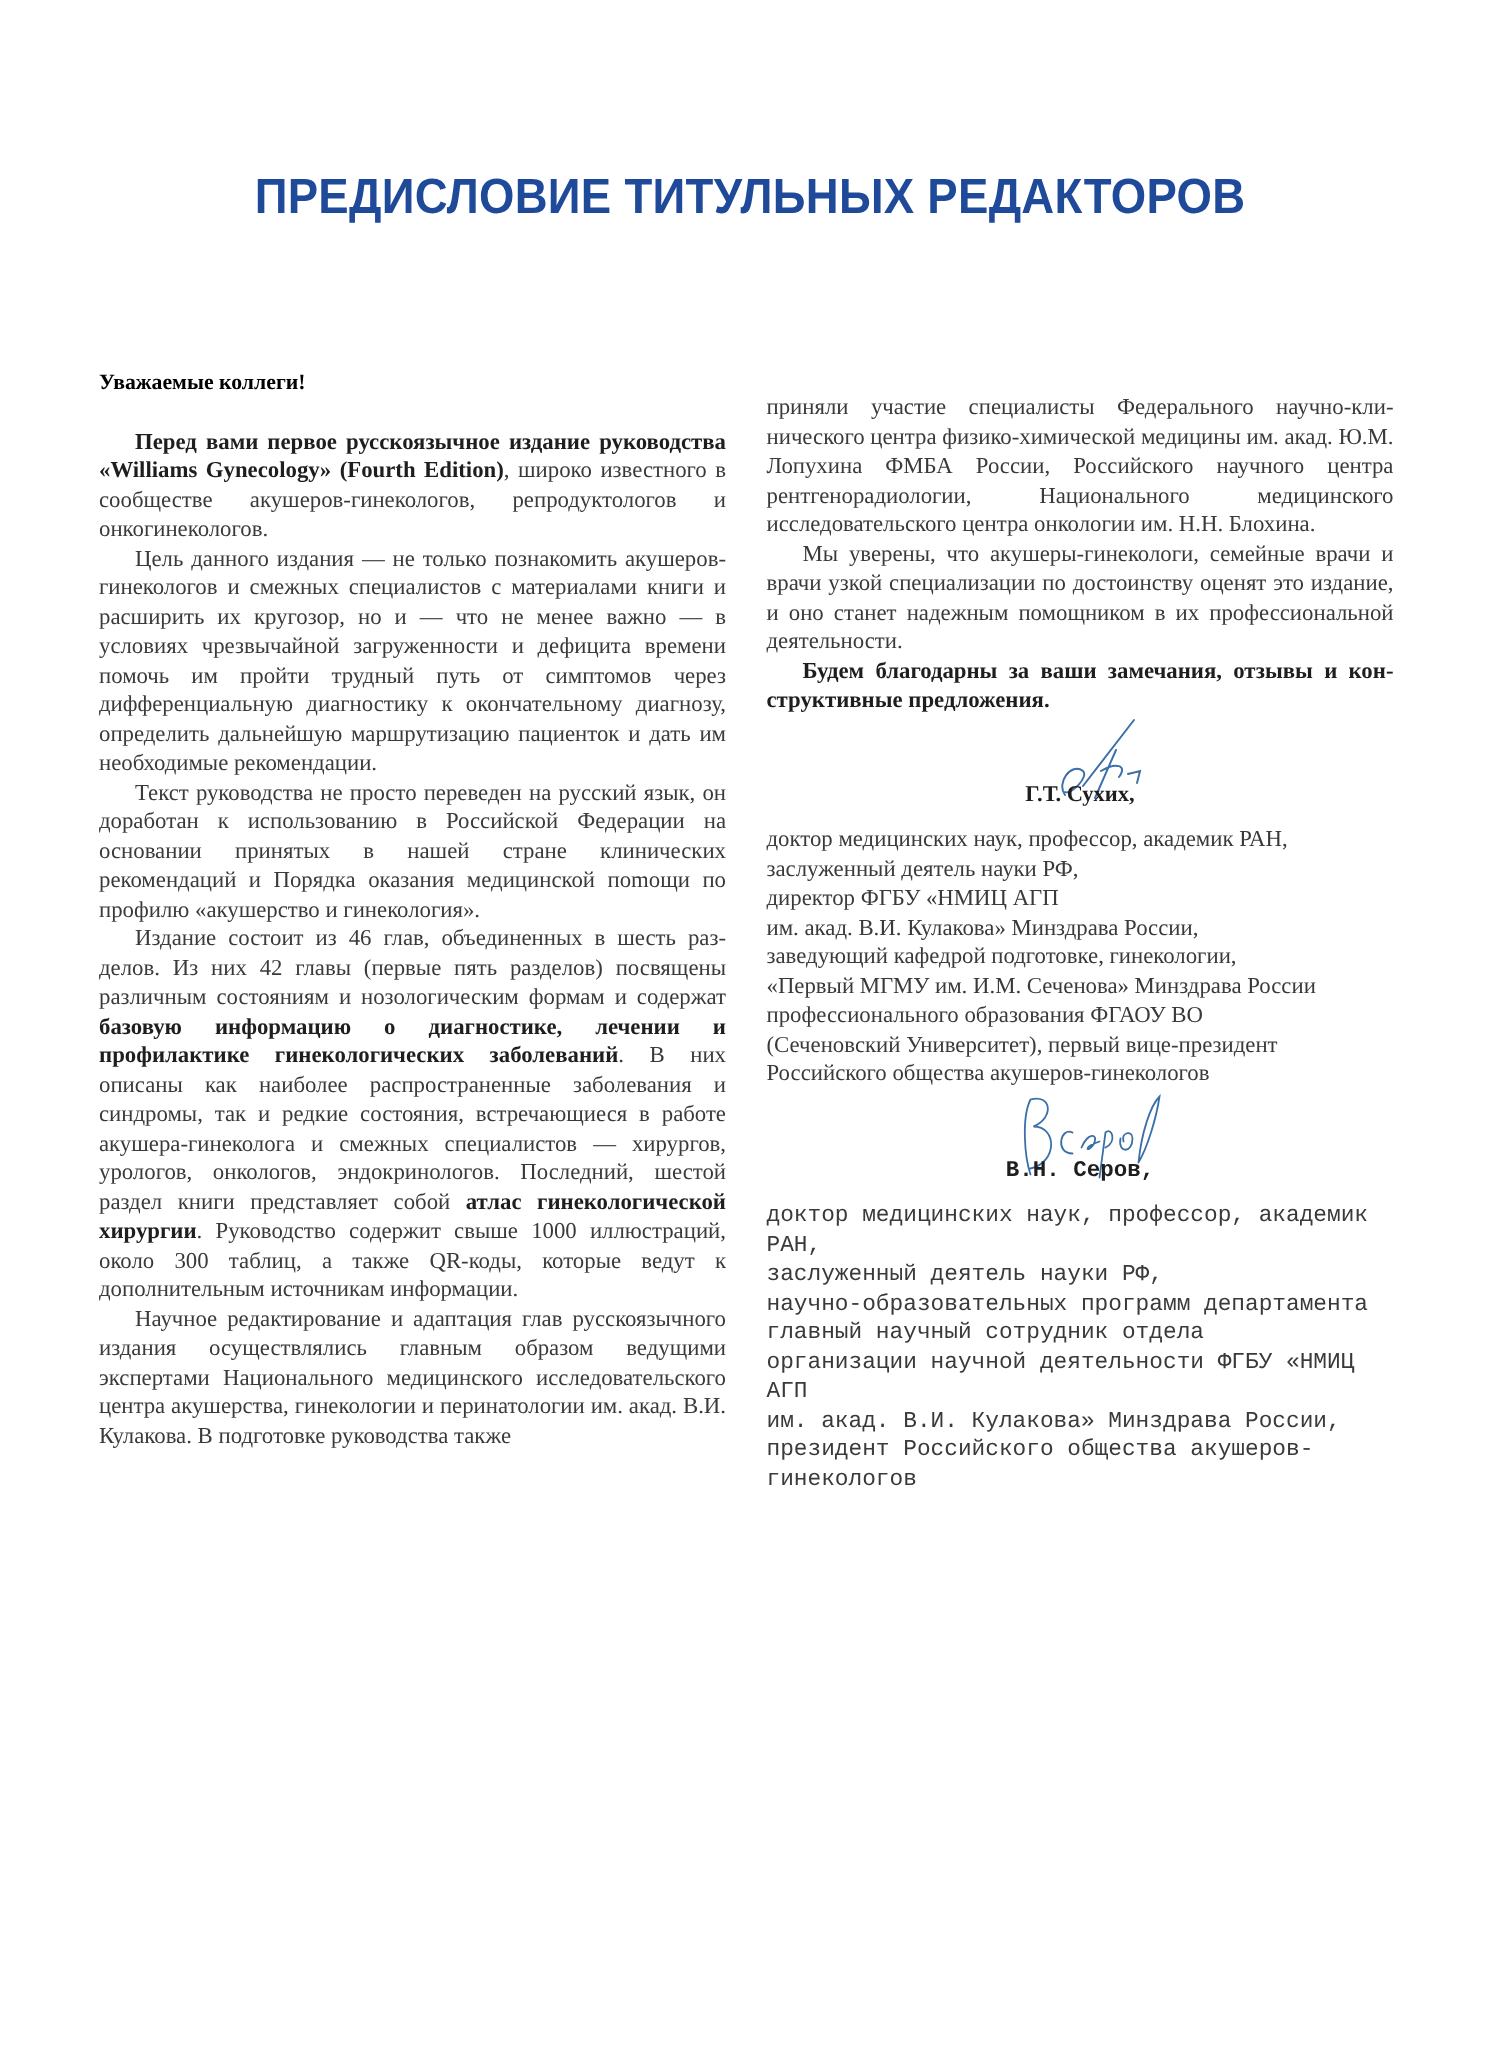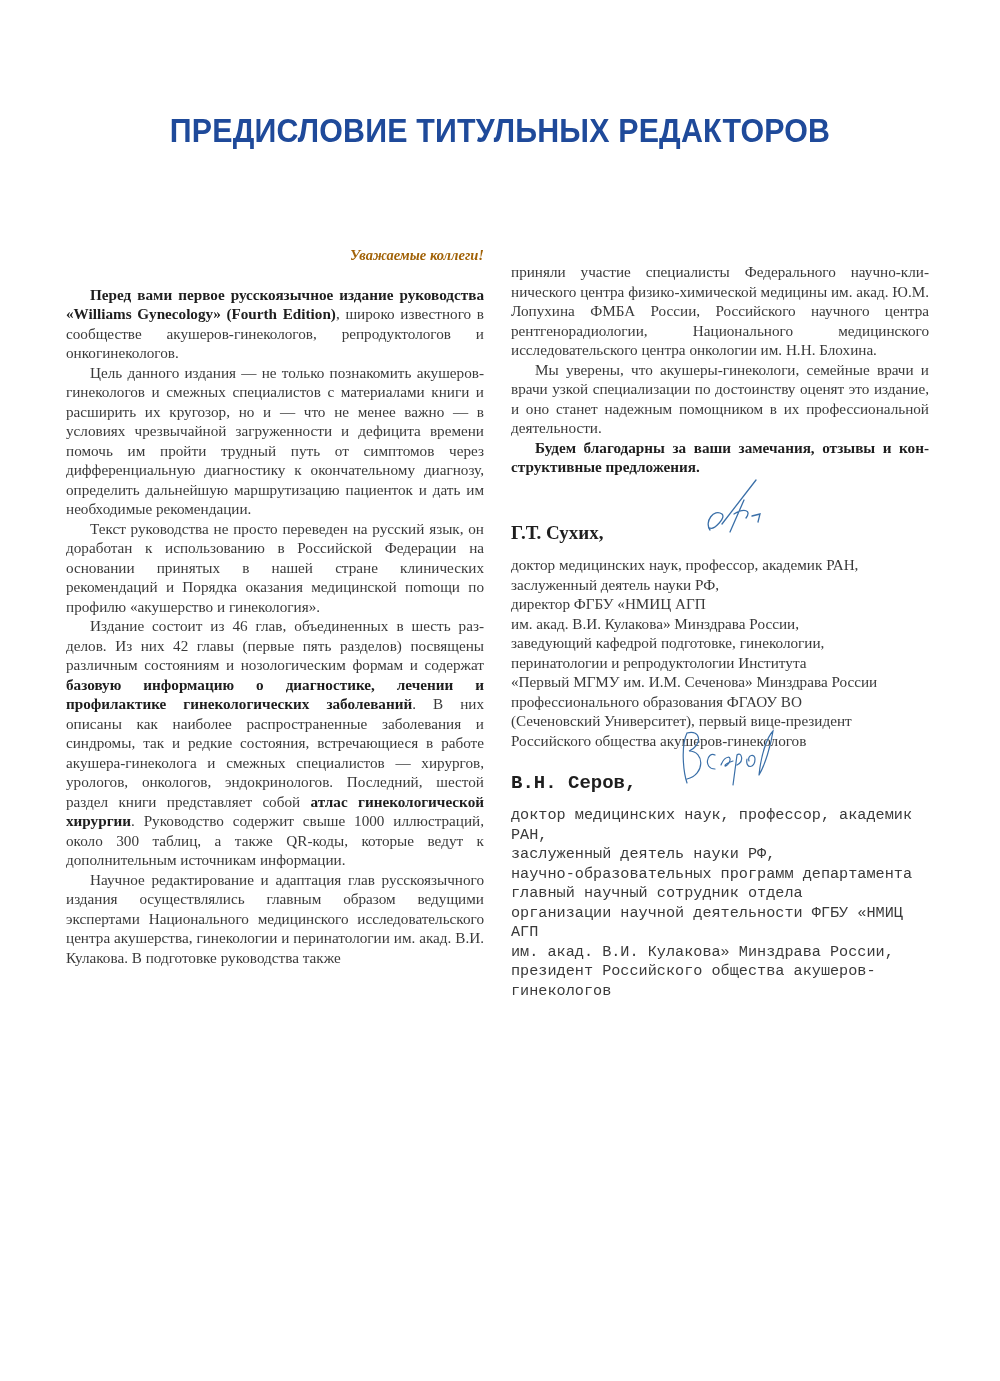--- a/index.html
+++ b/index.html
@@ -5,26 +5,26 @@
   html, body { margin: 0; padding: 0; background: #ffffff; }
   body { width: 1000px; height: 1381px; position: relative; overflow: hidden;
          font-family: "Liberation Serif", "DejaVu Serif", serif; color: #3a3a3a; }
   .title { position: absolute; top: 112px; left: 0; width: 1000px; text-align: center;
            font-family: "Liberation Sans", "DejaVu Sans", sans-serif; font-weight: bold;
            font-size: 33px; letter-spacing: 0.2px; color: #1f4a9a; transform: scaleX(0.92); }
   .col { position: absolute; top: 246px; width: 418px; font-size: 15.2px; line-height: 19.5px;
          text-align: justify; hyphens: manual; }
   .col-left { left: 66px; }
   .col-right { left: 511px; top: 246px; width: 418px; }
-  .greeting { text-align: right; font-style: italic; font-weight: bold; margin: 0 0 19px 0; font-size: 14.5px; color: #a16207; }
+  .greeting { text-align: left; font-weight: bold; margin: 0 0 19px 0; font-size: 14.5px; color: #000000; }
   p { margin: 0; text-indent: 24px; }
   p.noindent { text-indent: 0; margin-top: 16px; }
   b { color: #1e1e1e; }
   .sig-block { position: absolute; left: 511px; width: 418px; }
-  .sig-name { text-align: left; font-weight: bold; font-size: 19px; color: #1e1e1e; }
+  .sig-name { text-align: center; font-weight: bold; font-size: 15px; color: #1e1e1e; }
   .creds { text-align: left; font-size: 15.2px; line-height: 19.5px; }
   .sig1 { position: absolute; left: 700px; top: 478px; }
   .sig2 { position: absolute; left: 675px; top: 725px; }
 </style>
 </head>
 <body>
 
 <div class="title">ПРЕДИСЛОВИЕ ТИТУЛЬНЫХ РЕДАКТОРОВ</div>
 
 <div class="col col-left">
@@ -46,21 +46,20 @@
   <path d="M10 52 C 4 44, 14 30, 22 36 C 26 40, 14 52, 10 50 M 22 46 L 56 2 M 30 54 L 44 22 M 34 36 C 44 30, 52 32, 46 40 M 52 38 L 60 36 L 58 44" fill="none" stroke="#3a6fa8" stroke-width="1.3" stroke-linecap="round"></path>
 </svg>
 <div class="sig-block" style="top:522px;">
   <div class="sig-name">Г.Т. Сухих,</div>
   <div class="creds" style="margin-top:11px;">
     <div>доктор медицинских наук, профессор, академик РАН,</div>
     <div>заслуженный деятель науки РФ,</div>
     <div>директор ФГБУ «НМИЦ АГП</div>
     <div>им. акад. В.И. Кулакова» Минздрава России,</div>
     <div>заведующий кафедрой подготовке, гинекологии,</div>
-    <div>перинатологии и репродуктологии Института</div>
     <div>«Первый МГМУ им. И.М. Сеченова» Минздрава России</div>
     <div>профессионального образования ФГАОУ ВО</div>
     <div>(Сеченовский Университет), первый вице-президент</div>
     <div>Российского общества акушеров-гинекологов</div>
   </div>
 </div>
 
 <svg class="sig2" width="110" height="65" viewBox="0 0 110 65">
   <path d="M12 8 C 6 20, 8 46, 12 58 M 12 8 C 26 4, 28 20, 14 26 C 30 26, 30 50, 12 54 M 40 30 C 32 26, 28 44, 40 44 M 46 40 C 50 30, 58 30, 54 38 C 50 44, 46 40, 58 36 M 58 60 L 62 30 C 66 26, 70 36, 62 40 M 72 34 C 70 44, 80 44, 80 34 C 80 28, 72 30, 74 36 M 84 50 C 86 30, 92 12, 98 6 C 96 20, 90 40, 84 50" fill="none" stroke="#3a6fa8" stroke-width="1.2" stroke-linecap="round"></path>
 </svg>

